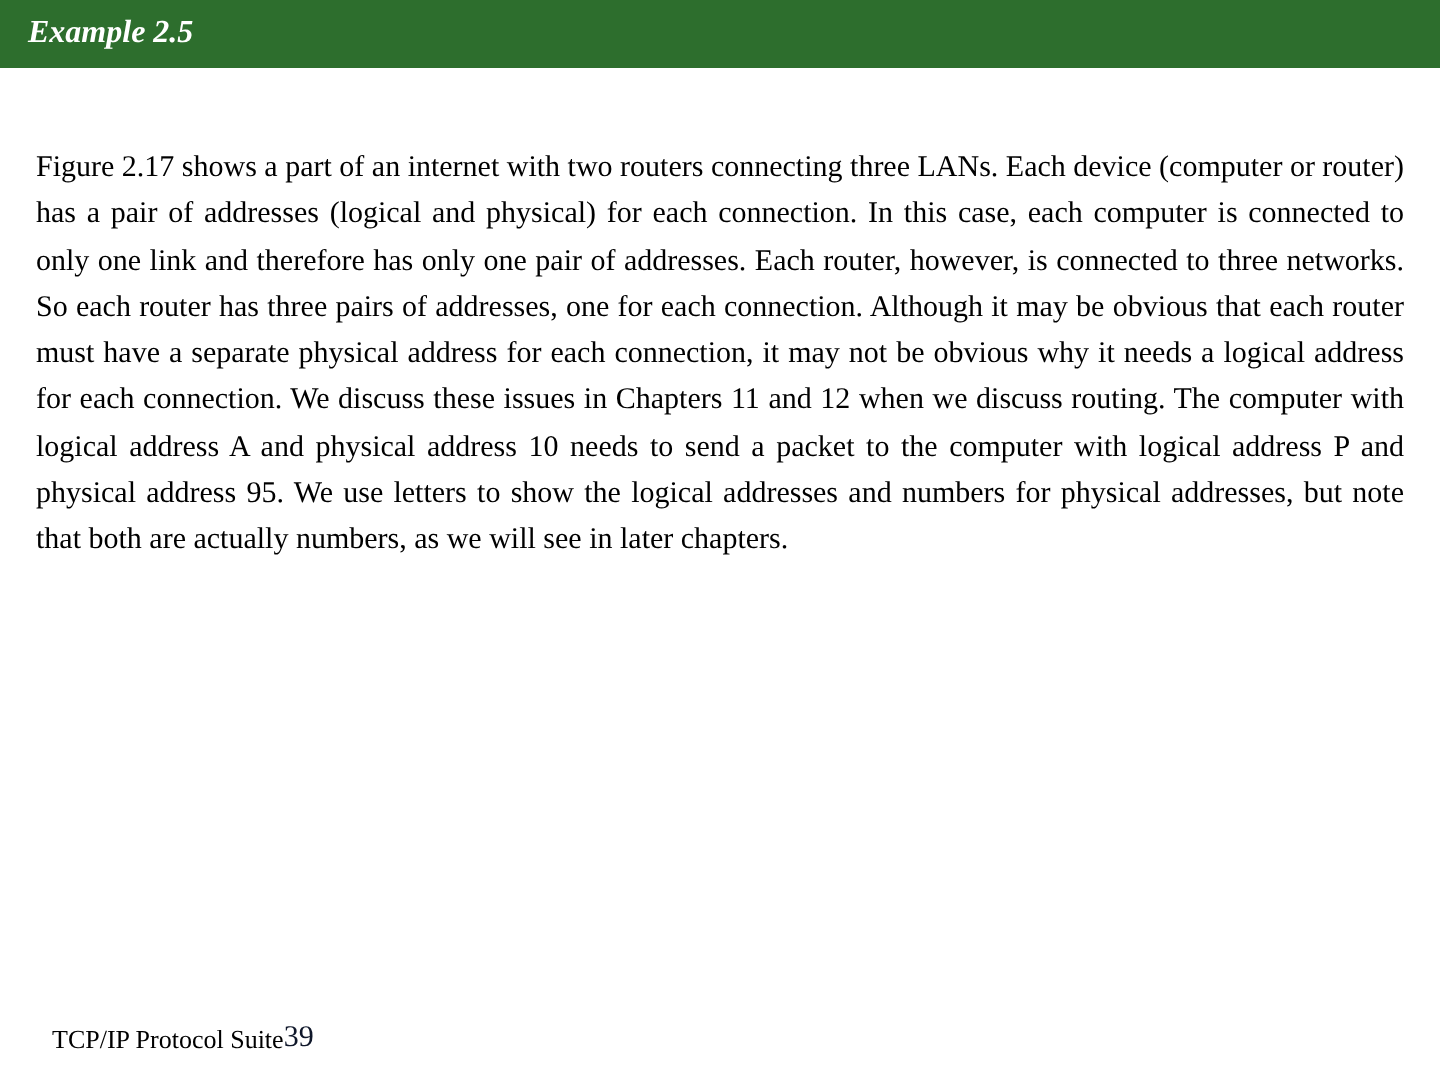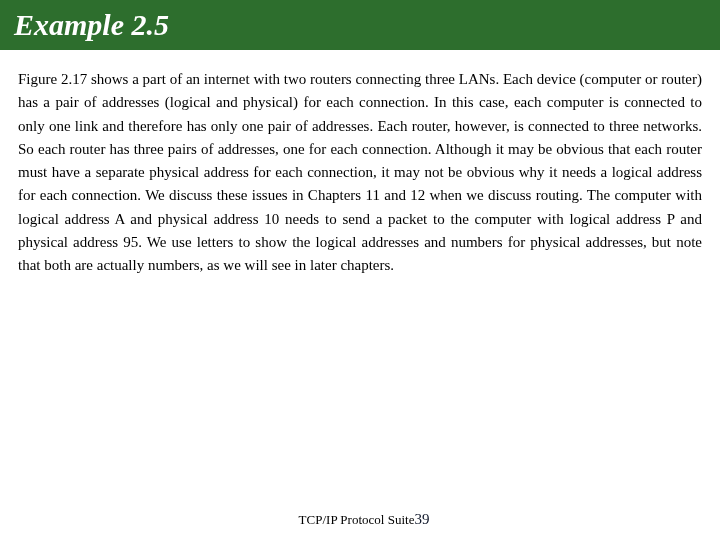--- a/index.html
+++ b/index.html
@@ -19,43 +19,44 @@
 
     .header-bar {
       background-color: #2d6e2d;
       padding: 8px 14px;
       display: flex;
       align-items: center;
     }
 
     .header-title {
       color: #ffffff;
-      font-size: 30px;
+      font-size: 16px;
       font-weight: bold;
       font-style: italic;
     }
 
     .main-content {
       padding: 18px 18px 10px 18px;
+      margin-top: 21px;
     }
 
     .body-text {
       font-size: 15px;
       line-height: 1.55;
       color: #000000;
       text-align: justify;
     }
 
     .footer {
       position: absolute;
       bottom: 12px;
       left: 26px;
       right: 18px;
       display: flex;
-      justify-content: center;
+      justify-content: flex-start;
       align-items: center;
     }
 
     .footer-left {
       font-size: 13px;
       color: #000000;
     }
 
     .footer-right {
       font-size: 15px;

